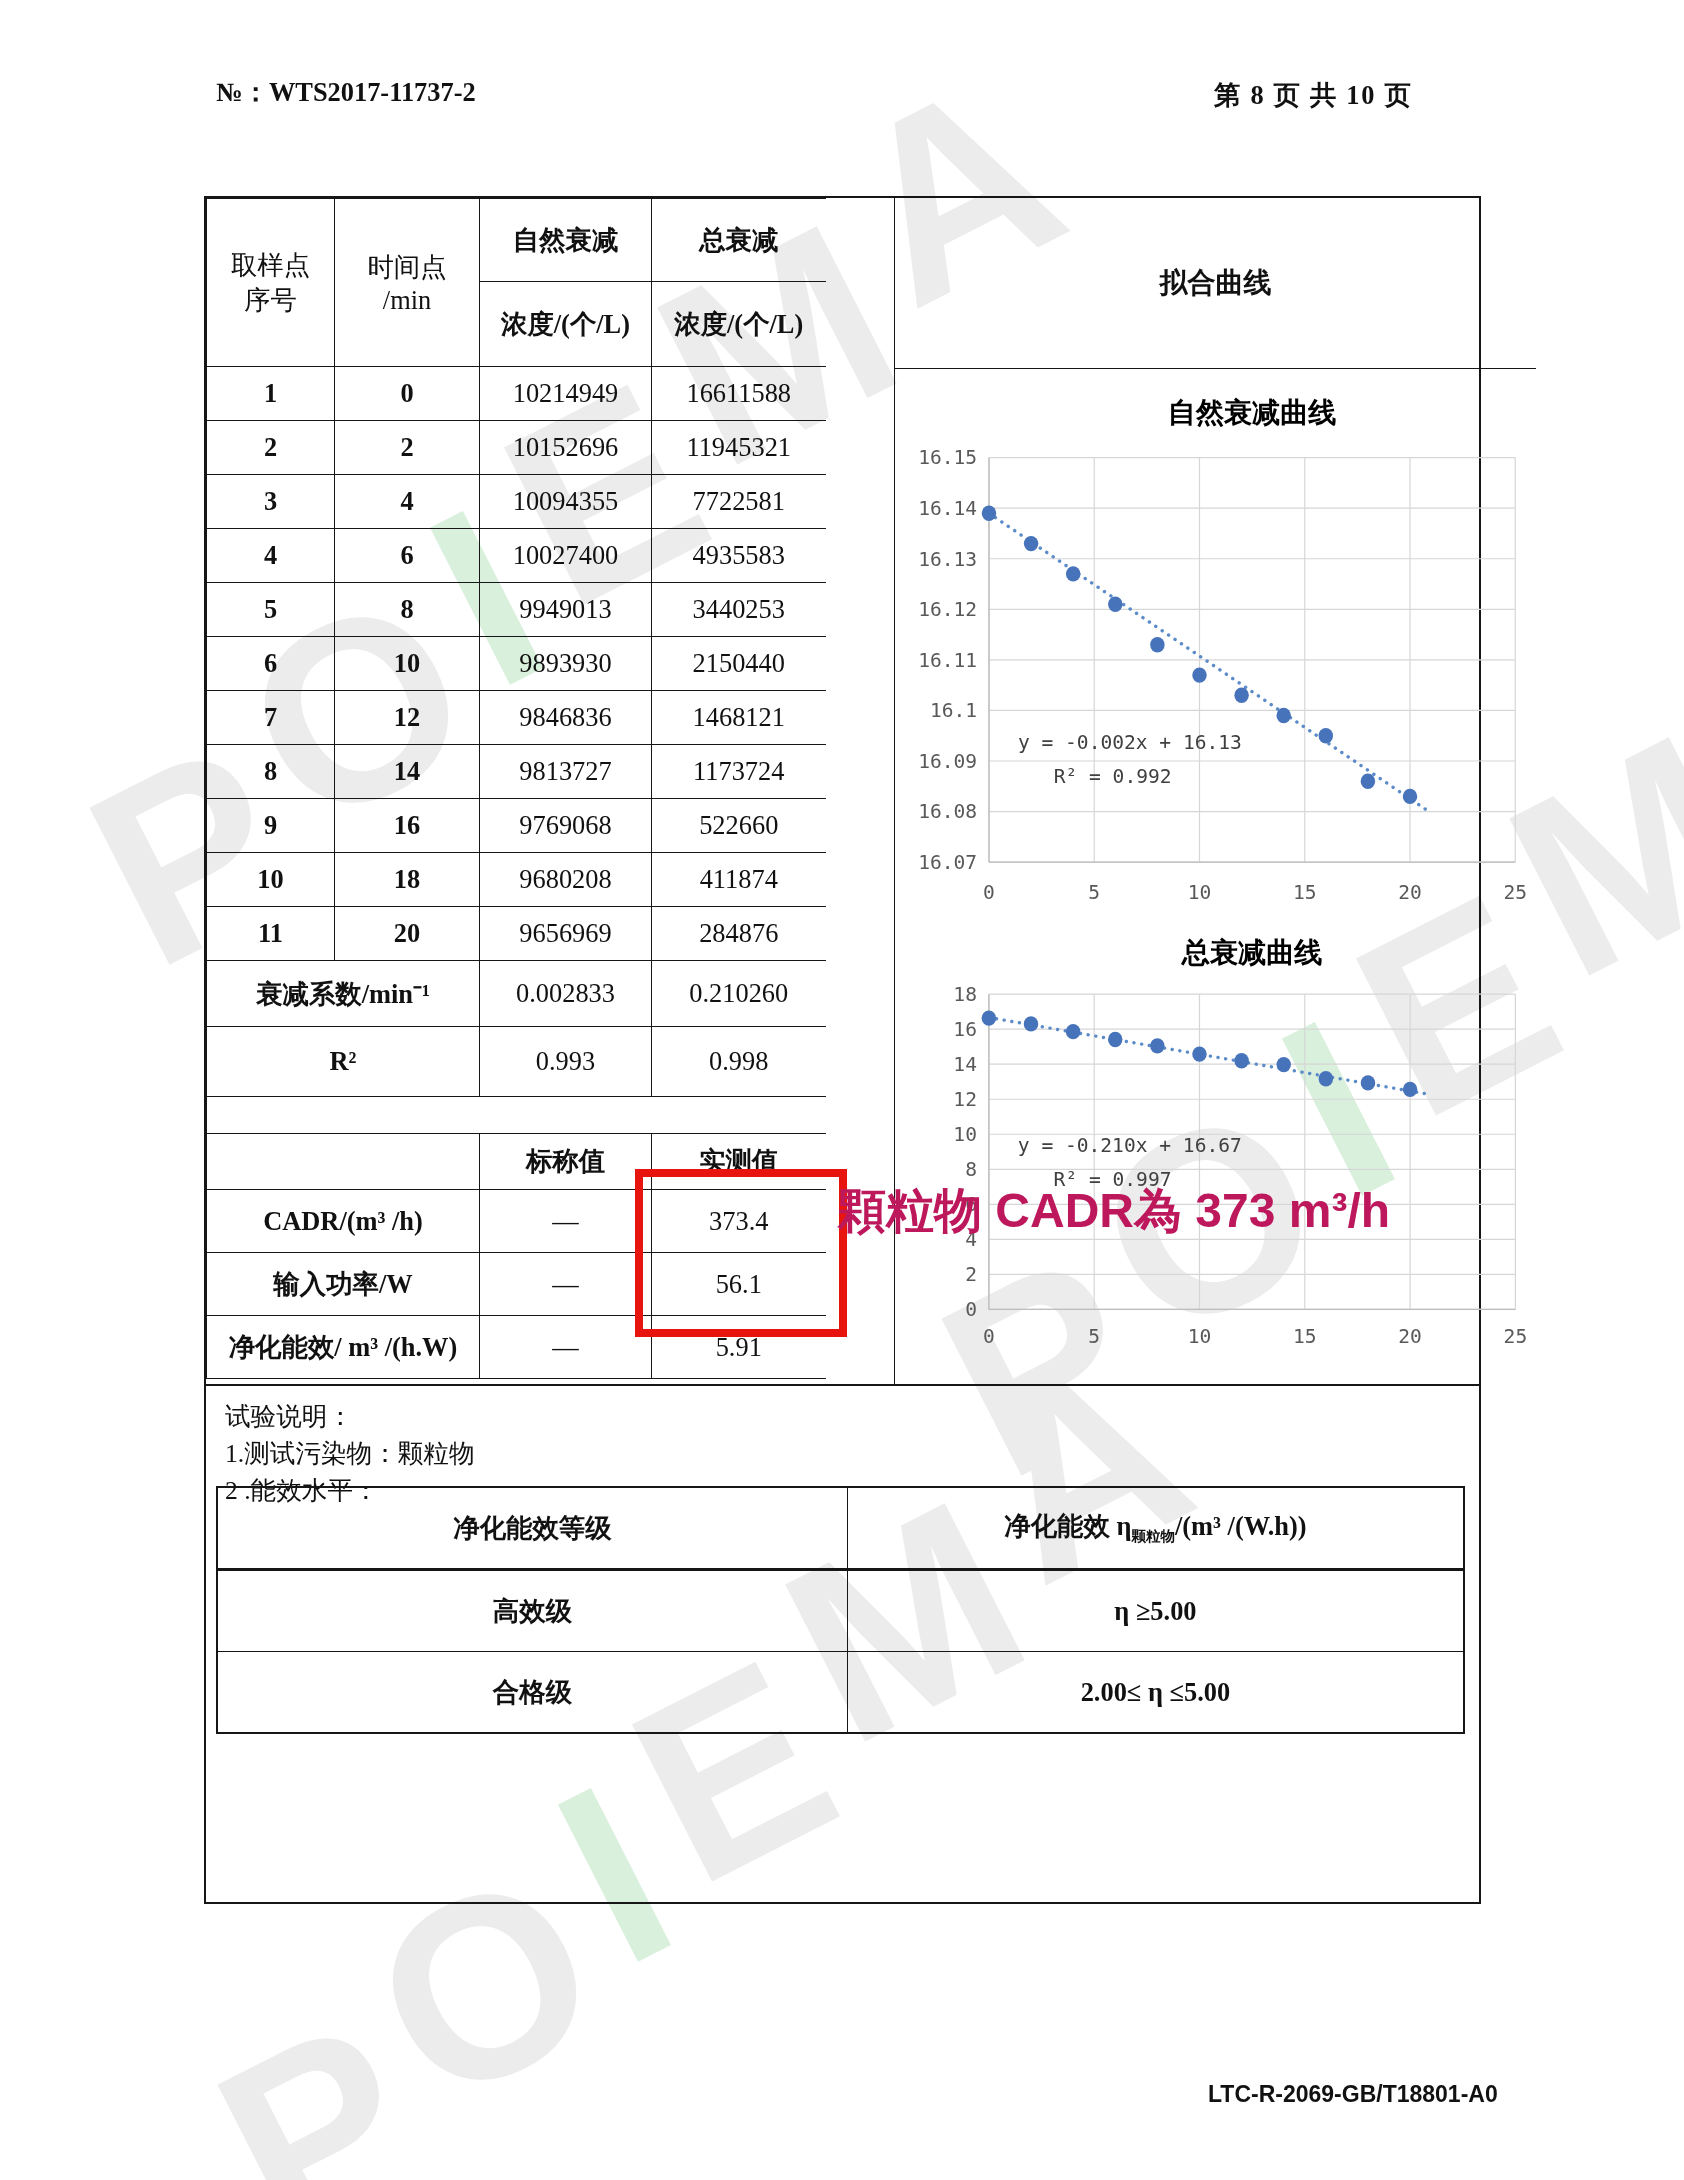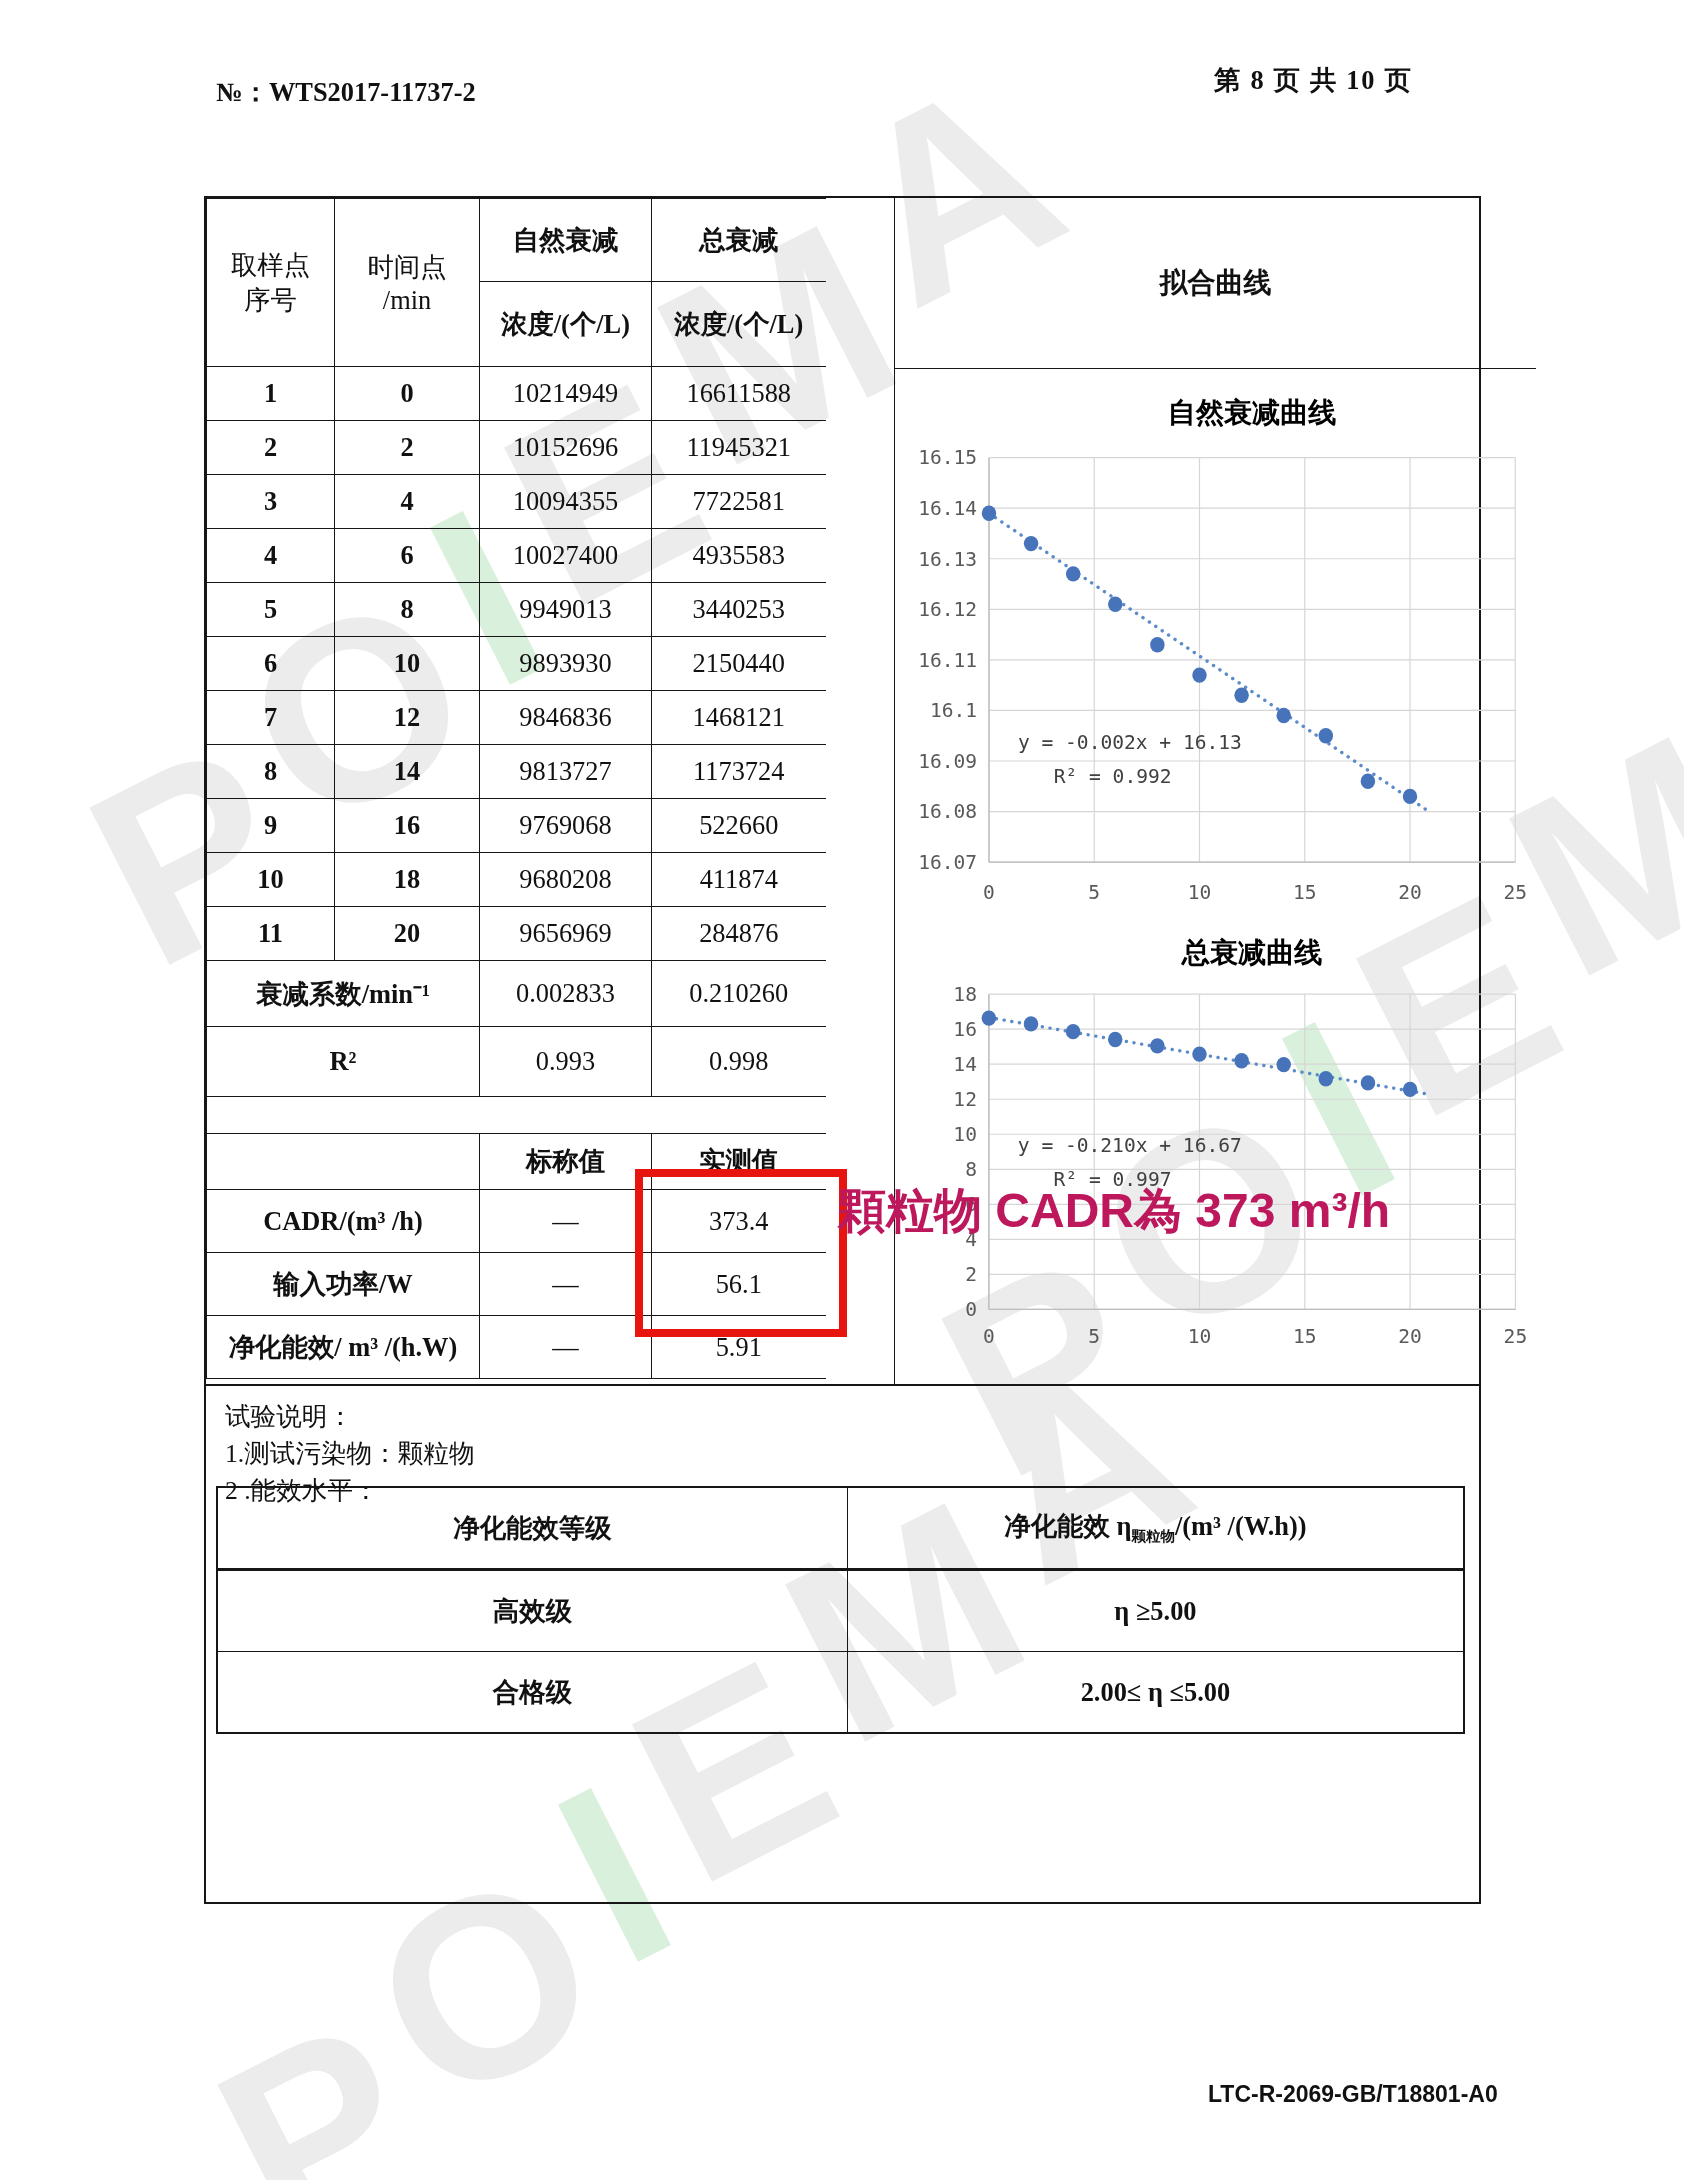--- a/index.html
+++ b/index.html
@@ -5,21 +5,21 @@
   html,body{margin:0;padding:0;background:#f2f2f2;}
   #page{position:relative;width:1685px;height:2181px;background:#ffffff;overflow:hidden;
         font-family:"Liberation Serif",serif;color:#111;}
   
   .wm{position:absolute;z-index:0;white-space:nowrap;font-family:"Liberation Sans",sans-serif;
       font-weight:bold;font-size:256px;letter-spacing:36px;transform-origin:left center;
       pointer-events:none;user-select:none;}
   .wm span{display:inline-block;transform:rotate(14deg);}
   
   .doc-no{position:absolute;left:216px;top:75px;font-size:26.4px;font-weight:bold;z-index:2;}
-  .page-info{position:absolute;left:1214px;top:63px;font-size:26.4px;font-weight:bold;z-index:2;letter-spacing:1.7px;text-align:right;}
+  .page-info{position:absolute;left:1214px;top:78px;font-size:26.4px;font-weight:bold;z-index:2;letter-spacing:1.7px;text-align:right;}
   .doc-title{position:absolute;left:0;right:0;top:156px;text-align:center;font-size:31.5px;font-weight:bold;z-index:2;}
   
   #outer{position:absolute;left:204px;top:196px;width:1273px;height:1704px;
          border:2.6px solid #161616;z-index:1;}
   #main-area{position:absolute;left:0;top:0;right:0;height:1186px;border-bottom:2.6px solid #161616;}
   table.main{border-collapse:collapse;table-layout:fixed;}
   table.main td{border:1.7px solid #161616;text-align:center;vertical-align:middle;
                 font-size:26.4px;padding:0;background:transparent;}
   table.main td.nl{white-space:pre-line;font-weight:normal;}
   td.b{font-weight:bold;}

